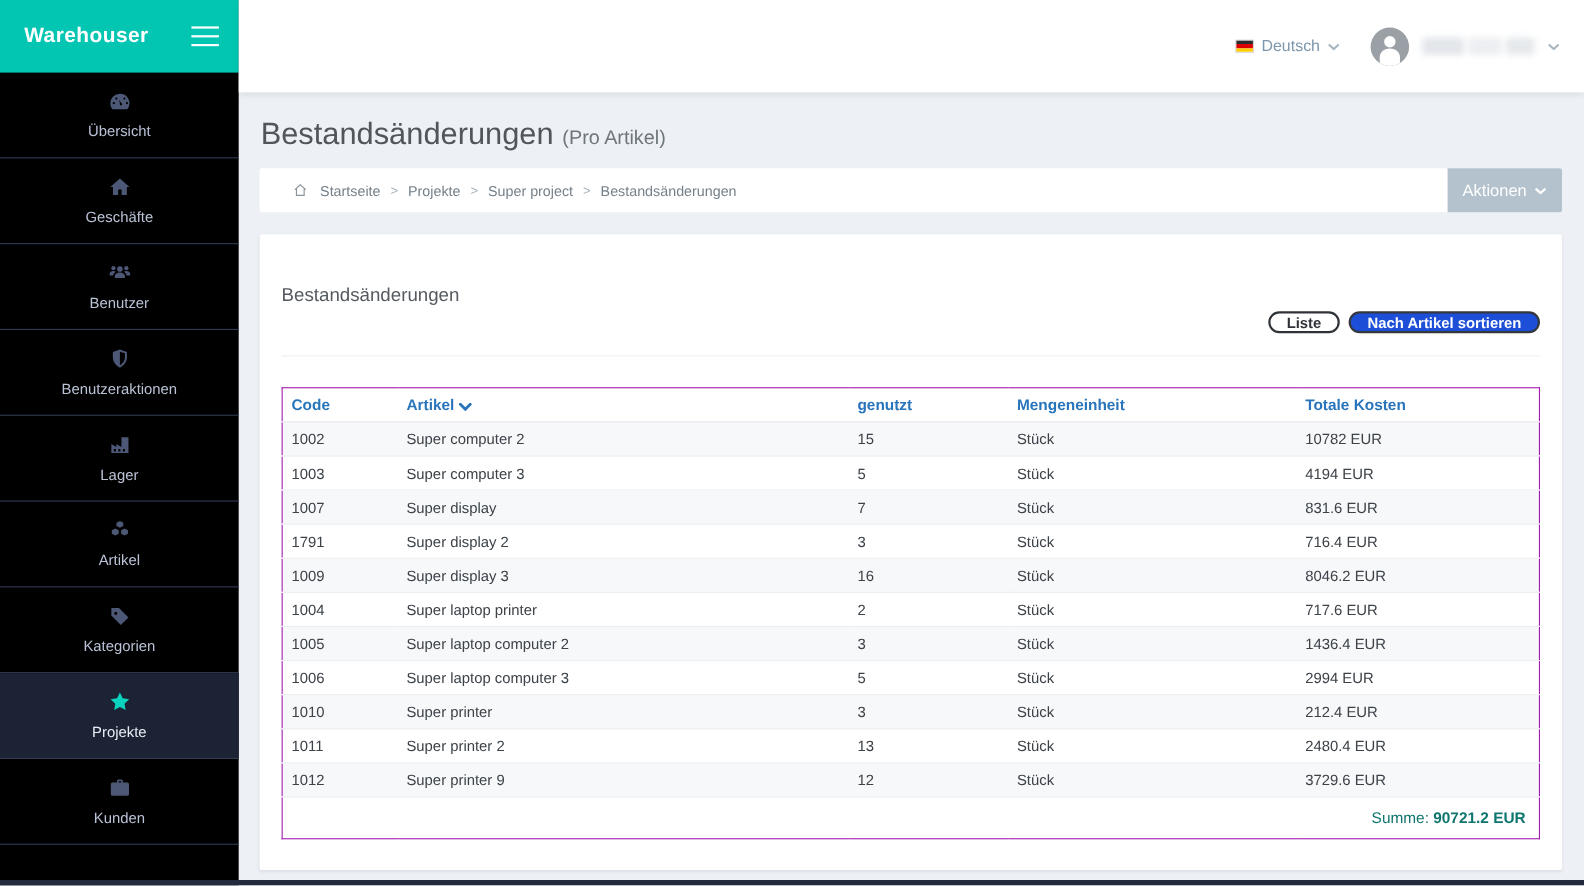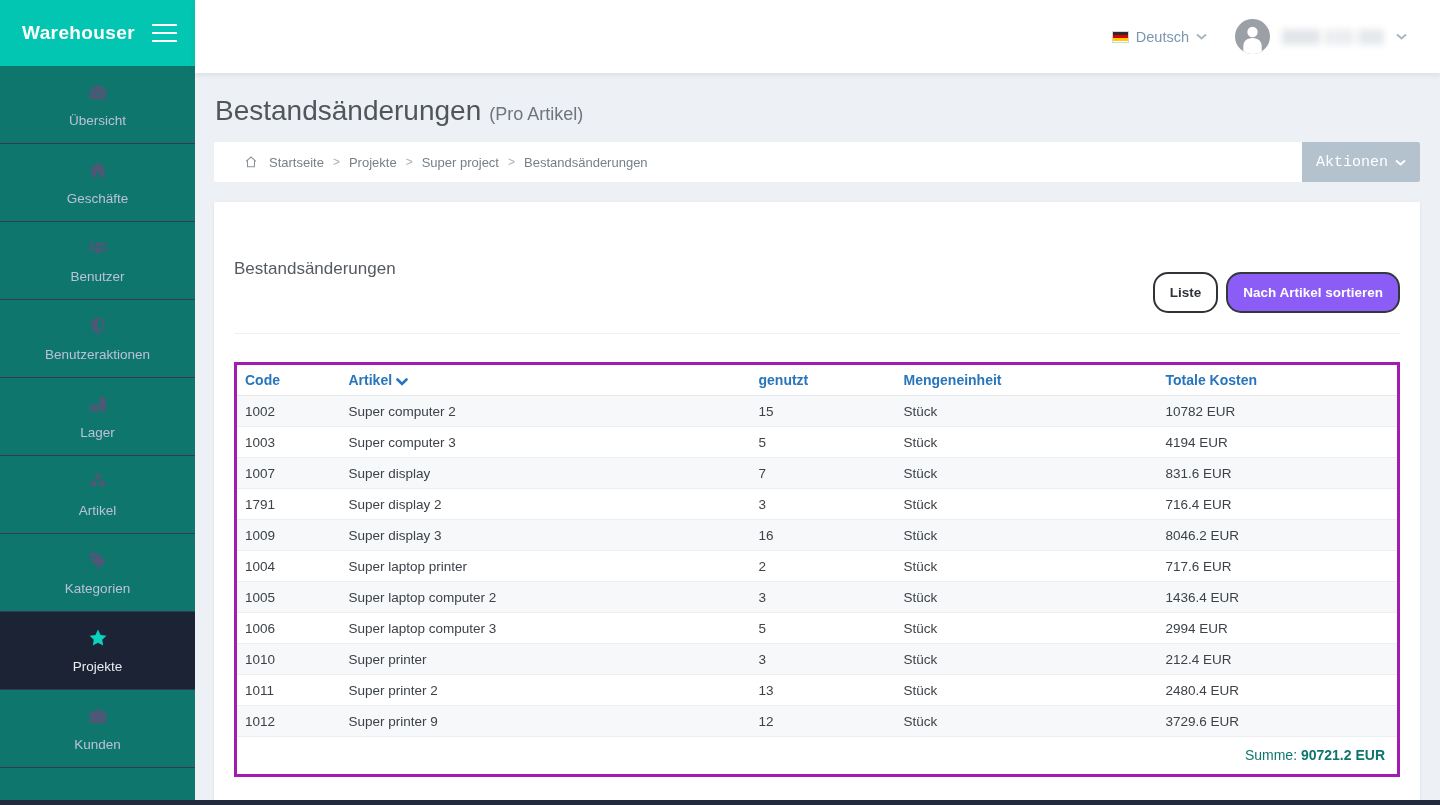--- a/index.html
+++ b/index.html
@@ -6,21 +6,21 @@
   html, body { width: 1440px; height: 805px; overflow: hidden; }
   body {
     font-family: "Liberation Sans", "DejaVu Sans", sans-serif;
     background: #edf0f5;
     color: #40464c;
     position: relative;
   }
   .app { display: flex; width: 1440px; height: 805px; }
 
   
-  .sidebar { width: 195px; background: #0f766e; flex-shrink: 0; display: flex; flex-direction: column; }
+  .sidebar { width: 217px; background: #000000; flex-shrink: 0; display: flex; flex-direction: column; }
   .logo-bar {
     height: 66px; background: #02c6b1; display: flex; align-items: center;
     justify-content: space-between; padding: 0 16px 0 22px;
   }
   .logo-text { color: #fff; font-size: 19px; font-weight: 800; letter-spacing: .4px; cursor: pointer; }
   .hamburger { display: flex; flex-direction: column; gap: 6px; cursor: pointer; padding: 4px 2px; }
   .hamburger span { width: 25px; height: 2px; background: #fff; display: block; }
 
   .nav-item {
     padding: 15px 8px 14px; text-align: center; cursor: pointer;
@@ -30,21 +30,21 @@
   .nav-item .icon svg { width: 100%; height: 100%; fill: #4d5876; }
   .nav-item .label { color: #bac2d6; font-size: 13.5px; }
   .nav-item.active { background: #1c2334; }
   .nav-item.active .icon svg { fill: #0bd2bc; }
   .nav-item.active .label { color: #e8ecf4; }
 
   
   .main { flex: 1; display: flex; flex-direction: column; }
   .topbar {
     height: 84px; background: #fff; display: flex; align-items: center;
-    justify-content: flex-end; padding: 0 33px; gap: 28px;
+    justify-content: flex-end; padding: 0 22px; gap: 28px;
     box-shadow: 0 2px 5px rgba(60,70,90,.10); position: relative; z-index: 2;
   }
   .lang-select { display: flex; align-items: center; gap: 7px; cursor: pointer; }
   .flag { width: 17px; height: 12px; display: flex; flex-direction: column; border: 1px solid #d6d6d6; }
   .flag i { flex: 1; display: block; }
   .flag .f1 { background: #2b2b2b; } .flag .f2 { background: #dd0000; } .flag .f3 { background: #ffce00; }
   .lang-label { color: #7b96ad; font-size: 14.5px; }
   .chev { stroke: #a9b6c0; stroke-width: 2; fill: none; }
   .user-menu { display: flex; align-items: center; gap: 12px; cursor: pointer; }
   .avatar { width: 35px; height: 35px; border-radius: 50%; background: #9aa0a6; position: relative; overflow: hidden; }
@@ -65,43 +65,43 @@
     margin-top: 15px; background: #fff; height: 40px; display: flex; align-items: center;
     justify-content: space-between; border-radius: 2px;
   }
   .crumbs { display: flex; align-items: center; gap: 9px; padding-left: 30px; font-size: 13px; color: #75808a; }
   .crumbs .home-icon { width: 14px; height: 14px; margin-right: 2px; }
   .crumbs .sep { color: #a7b0b8; font-size: 12px; }
   .crumb { cursor: pointer; }
   .crumb.current { cursor: default; }
   .actions-btn {
     height: 40px; min-width: 98px; background: #b3c2cd; color: #fff; border: none;
-    font-size: 15px; font-family: Liberation Mono, monospace; cursor: pointer; display: flex; align-items: center;
+    font-size: 15px; font-family: Liberation Sans, sans-serif; cursor: pointer; display: flex; align-items: center;
     justify-content: center; gap: 7px; border-radius: 0 2px 2px 0; padding: 0 14px;
   }
 
   
   .card {
     margin-top: 20px; background: #fff; border-radius: 2px; min-height: 550px;
     box-shadow: 0 1px 3px rgba(60,70,90,.10); padding: 0 20px 28px;
   }
   .card-head {
     display: flex; align-items: center; justify-content: space-between;
     padding: 22px 0 20px; border-bottom: 1px solid #eef0f2;
   }
   .card-title { font-size: 17px; font-weight: 400; color: #555a60; }
   .card-buttons { display: flex; gap: 8px; }
   .pill {
-    border-radius: 15px; height: 41px; padding: 0 15px; font-size: 13.5px; font-weight: 700;
+    border-radius: 15px; height: 20px; padding: 0 15px; font-size: 13.5px; font-weight: 700;
     font-family: inherit; cursor: pointer; display: inline-flex; align-items: center; margin-top: 48px;
   }
   .pill.outline { background: #fff; border: 2px solid #2f3338; color: #2f3338; }
-  .pill.solid { background: #8b5cf6; border: 2px solid #34383d; color: #fff; }
-
-  table { width: 100%; border-collapse: collapse; margin-top: 28px; border: 3px solid #a21caf; }
+  .pill.solid { background: #1d4ed8; border: 2px solid #34383d; color: #fff; }
+
+  table { width: 100%; border-collapse: collapse; margin-top: 28px; border: 1px solid #a21caf; }
   thead th {
     text-align: left; color: #2875bb; font-size: 14px; font-weight: 700;
     padding: 7px 8px; border-bottom: 1px solid #e4e7ea; cursor: pointer; white-space: nowrap;
   }
   thead th .sort { margin-left: 4px; vertical-align: -1px; }
   tbody td { font-size: 13.5px; color: #3c4248; padding: 7.5px 8px; border-bottom: 1px solid #eceef1; }
   tbody tr:nth-child(odd) { background: #f7f8fa; }
   tfoot td { padding: 10px 12px 11px; text-align: right; font-size: 14px; color: #0f766e; }
   tfoot .sum-label { font-weight: 400; }
   tfoot .sum-value { font-weight: 700; }

